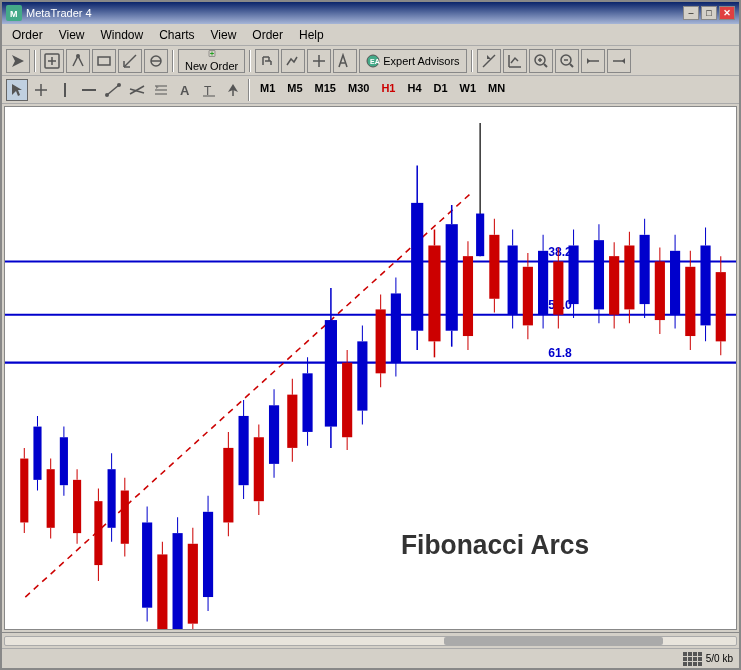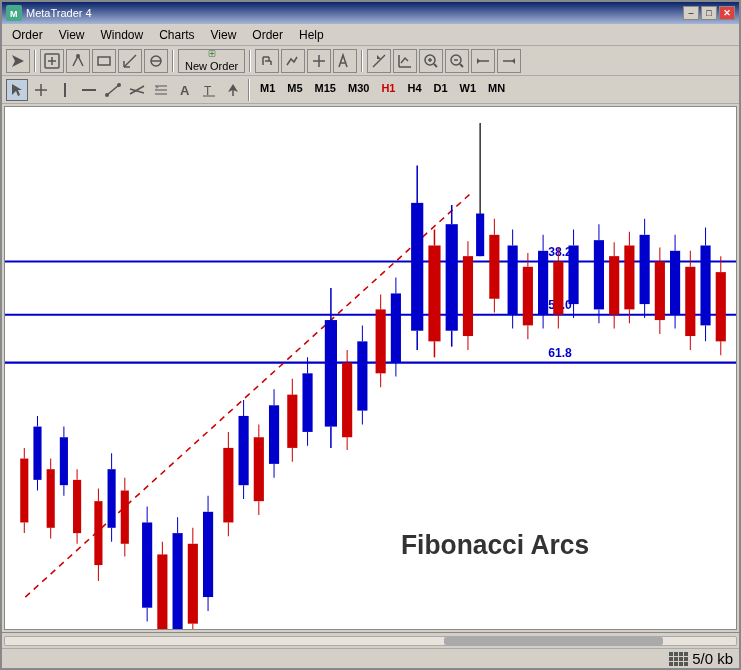--- a/index.html
+++ b/index.html
@@ -35,21 +35,21 @@
     .timeframe-group { display: flex; align-items: center; margin-left: 0; }
     .tf-btn { padding: 1px 5px; height: 20px; font-size: 11px; font-weight: bold; cursor: pointer; border: 1px solid transparent; }
     .tf-btn.active { color: #cc0000; }
 
     
     .chart-area { flex: 1; background: white; position: relative; overflow: hidden; border: 1px solid #888; margin: 2px; }
 
     
     .status-bar { background: #d4d0c8; height: 20px; display: flex; align-items: center; justify-content: space-between; padding: 0 6px; border-top: 1px solid #aaa; }
     .status-left { font-size: 10px; }
-    .status-right { display: flex; align-items: center; gap: 4px; font-size: 15px; }
+    .status-right { display: flex; align-items: center; gap: 4px; font-size: 10px; }
     .grid-icon { display: grid; grid-template-columns: repeat(4,4px); gap: 1px; }
     .grid-cell { width: 4px; height: 4px; background: #555; }
 
     
     .chart-scrollbar { background: #d4d0c8; height: 16px; border-top: 1px solid #888; display: flex; align-items: center; padding: 0 2px; }
     .scrollbar-track { flex: 1; height: 10px; background: #e8e4dc; border: 1px solid #aaa; border-radius: 2px; position: relative; }
     .scrollbar-thumb { position: absolute; left: 60%; width: 30%; height: 100%; background: #aaa; border-radius: 2px; }
   </style>
 </head>
 <body>
@@ -150,20 +150,27 @@
       <svg width="16" height="16" viewBox="0 0 16 16">
           <line x1="8" y1="2" x2="8" y2="14" stroke="#555" stroke-width="1.5"></line>
           <line x1="2" y1="8" x2="14" y2="8" stroke="#555" stroke-width="1.5"></line>
         </svg>
     </div>
     <div class="tb-btn">
       <svg width="16" height="16" viewBox="0 0 16 16">
           <polyline points="2,14 6,2 10,14" fill="none" stroke="#555" stroke-width="1.5"></polyline>
           <line x1="4" y1="10" x2="8" y2="10" stroke="#555" stroke-width="1.5"></line>
         </svg>
+    </div>
+    <div class="expert-btn">
+      <svg width="14" height="14" viewBox="0 0 14 14">
+          <circle cx="7" cy="7" r="6" fill="#4a8" stroke="#555" stroke-width="1"></circle>
+          <text x="4" y="10" font-size="7" fill="white" font-weight="bold">EA</text>
+        </svg>
+      <span>Expert Advisors</span>
     </div>
     <div class="tb-separator"></div>
     <div class="tb-btn">
       <svg width="16" height="16" viewBox="0 0 16 16">
           <line x1="2" y1="14" x2="14" y2="2" stroke="#555" stroke-width="1.5"></line>
           <polygon points="6,2 10,6 6,6" fill="#555"></polygon>
         </svg>
     </div>
     <div class="tb-btn">
       <svg width="16" height="16" viewBox="0 0 16 16">

